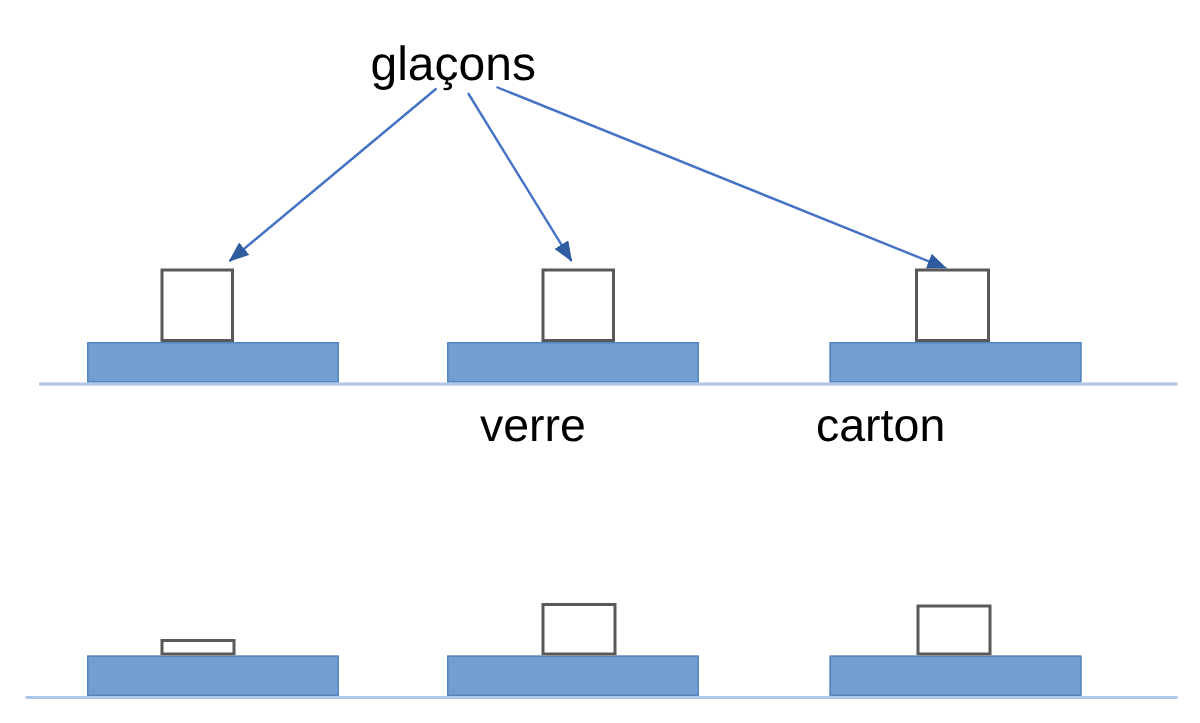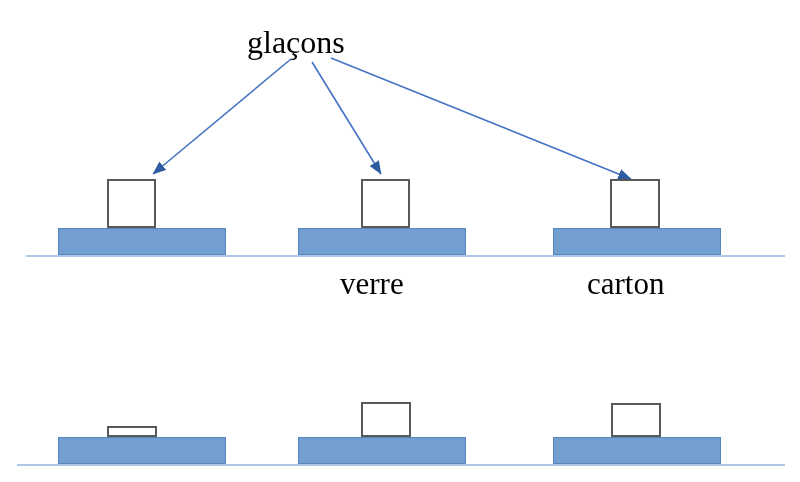--- a/index.html
+++ b/index.html
@@ -1,27 +1,27 @@
 <!DOCTYPE html>
 <html style="--background: #ffffff; --label-text: #000000; --slab-fill: #729FCF; --slab-border: #5585BE; --ground-line: #AEC6E8; --arrow: #4472C4; --arrow-head: #2E5C9E; --cube-fill: #ffffff; --cube-border: #595959;"><head>
 <meta charset="utf-8">
 <style>
   html,body{margin:0;padding:0;background:#fff;}
   #canvas{
     position:relative;width:800px;height:482px;overflow:hidden;
     background:var(--background,#ffffff);
-    font-family:Liberation Serif, serif;
+    font-family:Liberation Sans, sans-serif;
     text-align:center;
   }
   .label{position:absolute;color:var(--label-text,#000);white-space:nowrap;line-height:1;}
   #glacons{left:247px;top:26px;font-size:32px;}
   .mat-label{top:268px;font-size:31px;}
   #label-aluminium{left:86px;}
-  #label-verre{left:340px;}
-  #label-carton{left:587px;}
+  #label-verre{left:320px;}
+  #label-carton{left:544px;}
   .slab{
     position:absolute;width:168px;height:27px;box-sizing:border-box;
     background:var(--slab-fill,#729FCF);
     border:1px solid var(--slab-border,#5585BE);
   }
   .cube{
     position:absolute;box-sizing:border-box;
     background:var(--cube-fill,#ffffff);
     border:2px solid var(--cube-border,#595959);
   }

